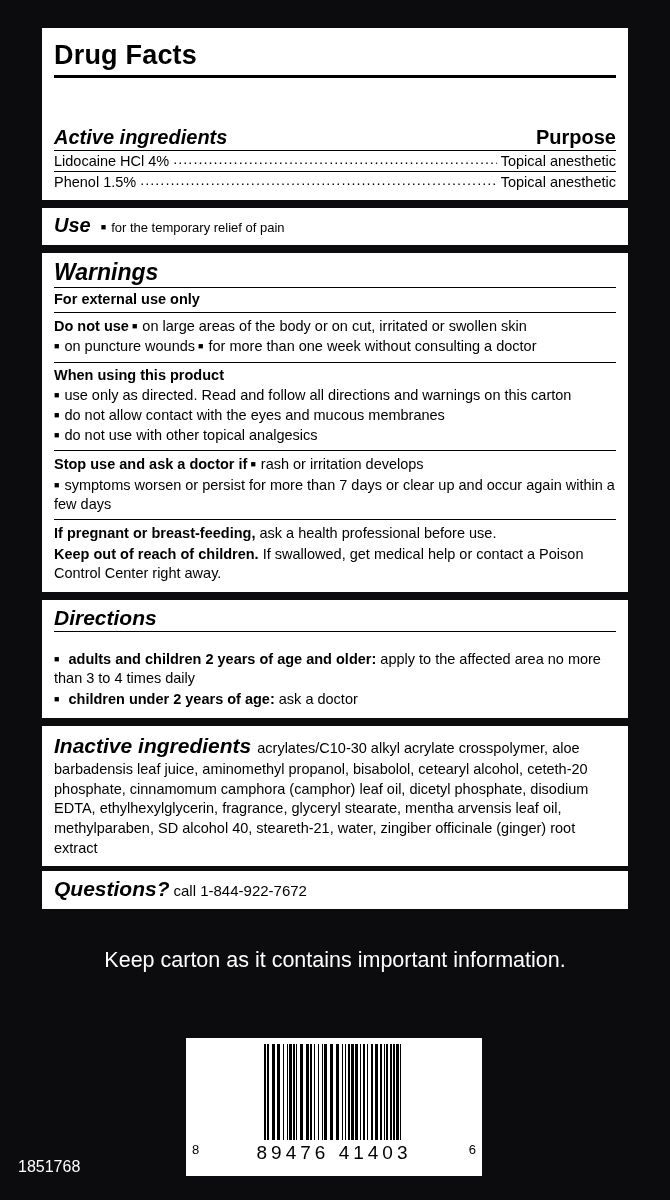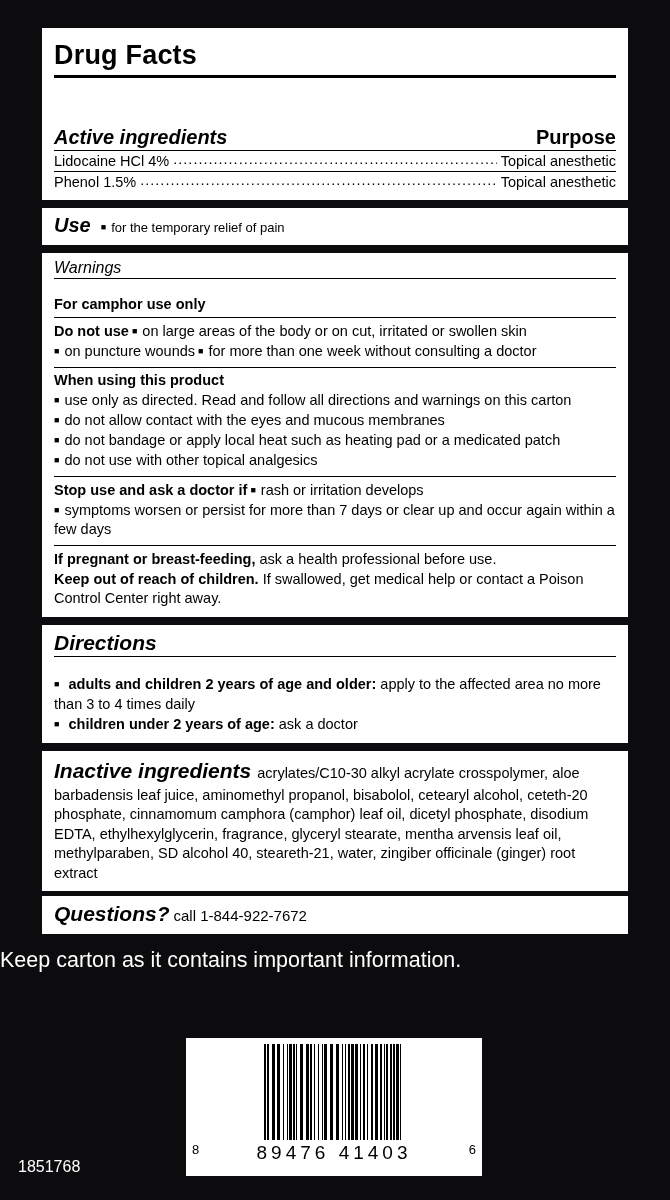--- a/index.html
+++ b/index.html
@@ -95,25 +95,25 @@
   }
   .use-label {
     font-style: italic;
     font-weight: bold;
     font-size: 20px;
   }
   .use-text { font-size: 13px; }
 
   .sec-head {
     font-style: italic;
-    font-weight: normal;
-    font-size: 16px;
+    font-weight: bold;
+    font-size: 23px;
     border-bottom: 1.5px solid #000;
     padding-bottom: 1px;
-    margin-bottom: 17px;
+    margin-bottom: 3px;
   }
   .bold-line {
     font-weight: bold;
     font-size: 14.5px;
     margin: 2px 0 3px 0;
   }
   .hr {
     border: none;
     border-top: 1px solid #000;
     margin: 5px 0 4px 0;
@@ -165,20 +165,21 @@
     font-weight: bold;
     font-size: 21px;
     margin-right: 4px;
   }
 
   .keep-carton {
     position: absolute;
     left: 0;
     right: 0;
     top: 948px;
+    text-align: center;
     color: #fff;
     font-size: 21.5px;
   }
 
   
   .barcode-area {
     position: absolute;
     left: 186px;
     top: 1038px;
     width: 296px;
@@ -257,36 +258,35 @@
       <div class="use-row">
         <span class="use-label">Use</span>
         <span class="use-text bullet">for the temporary relief of pain</span>
       </div>
     </div>
 
     <div class="sep"></div>
 
     <div class="block">
       <div class="sec-head">Warnings</div>
-      <div class="bold-line">For camphor use only</div>
+      <div class="bold-line">For external use only</div>
       <hr class="hr">
 
       <div class="para">
         <b>Do not use</b><span class="inline-bullet"></span><span>on large areas of the body or on cut, irritated or swollen skin</span>
       </div>
       <div class="para">
         <span class="bullet">on puncture wounds</span><span class="inline-bullet"></span><span>for more than one week without consulting a doctor</span>
       </div>
 
       <hr class="hr">
 
       <div class="bold-line">When using this product</div>
       <div class="para bullet">use only as directed. Read and follow all directions and warnings on this carton</div>
       <div class="para bullet">do not allow contact with the eyes and mucous membranes</div>
-      <div class="para bullet">do not bandage or apply local heat such as heating pad or a medicated patch</div>
       <div class="para bullet">do not use with other topical analgesics</div>
 
       <hr class="hr">
 
       <div class="para">
         <b>Stop use and ask a doctor if</b><span class="inline-bullet"></span><span>rash or irritation develops</span>
       </div>
       <div class="para bullet">symptoms worsen or persist for more than 7 days or clear up and occur again within a few days</div>
 
       <hr class="hr">

